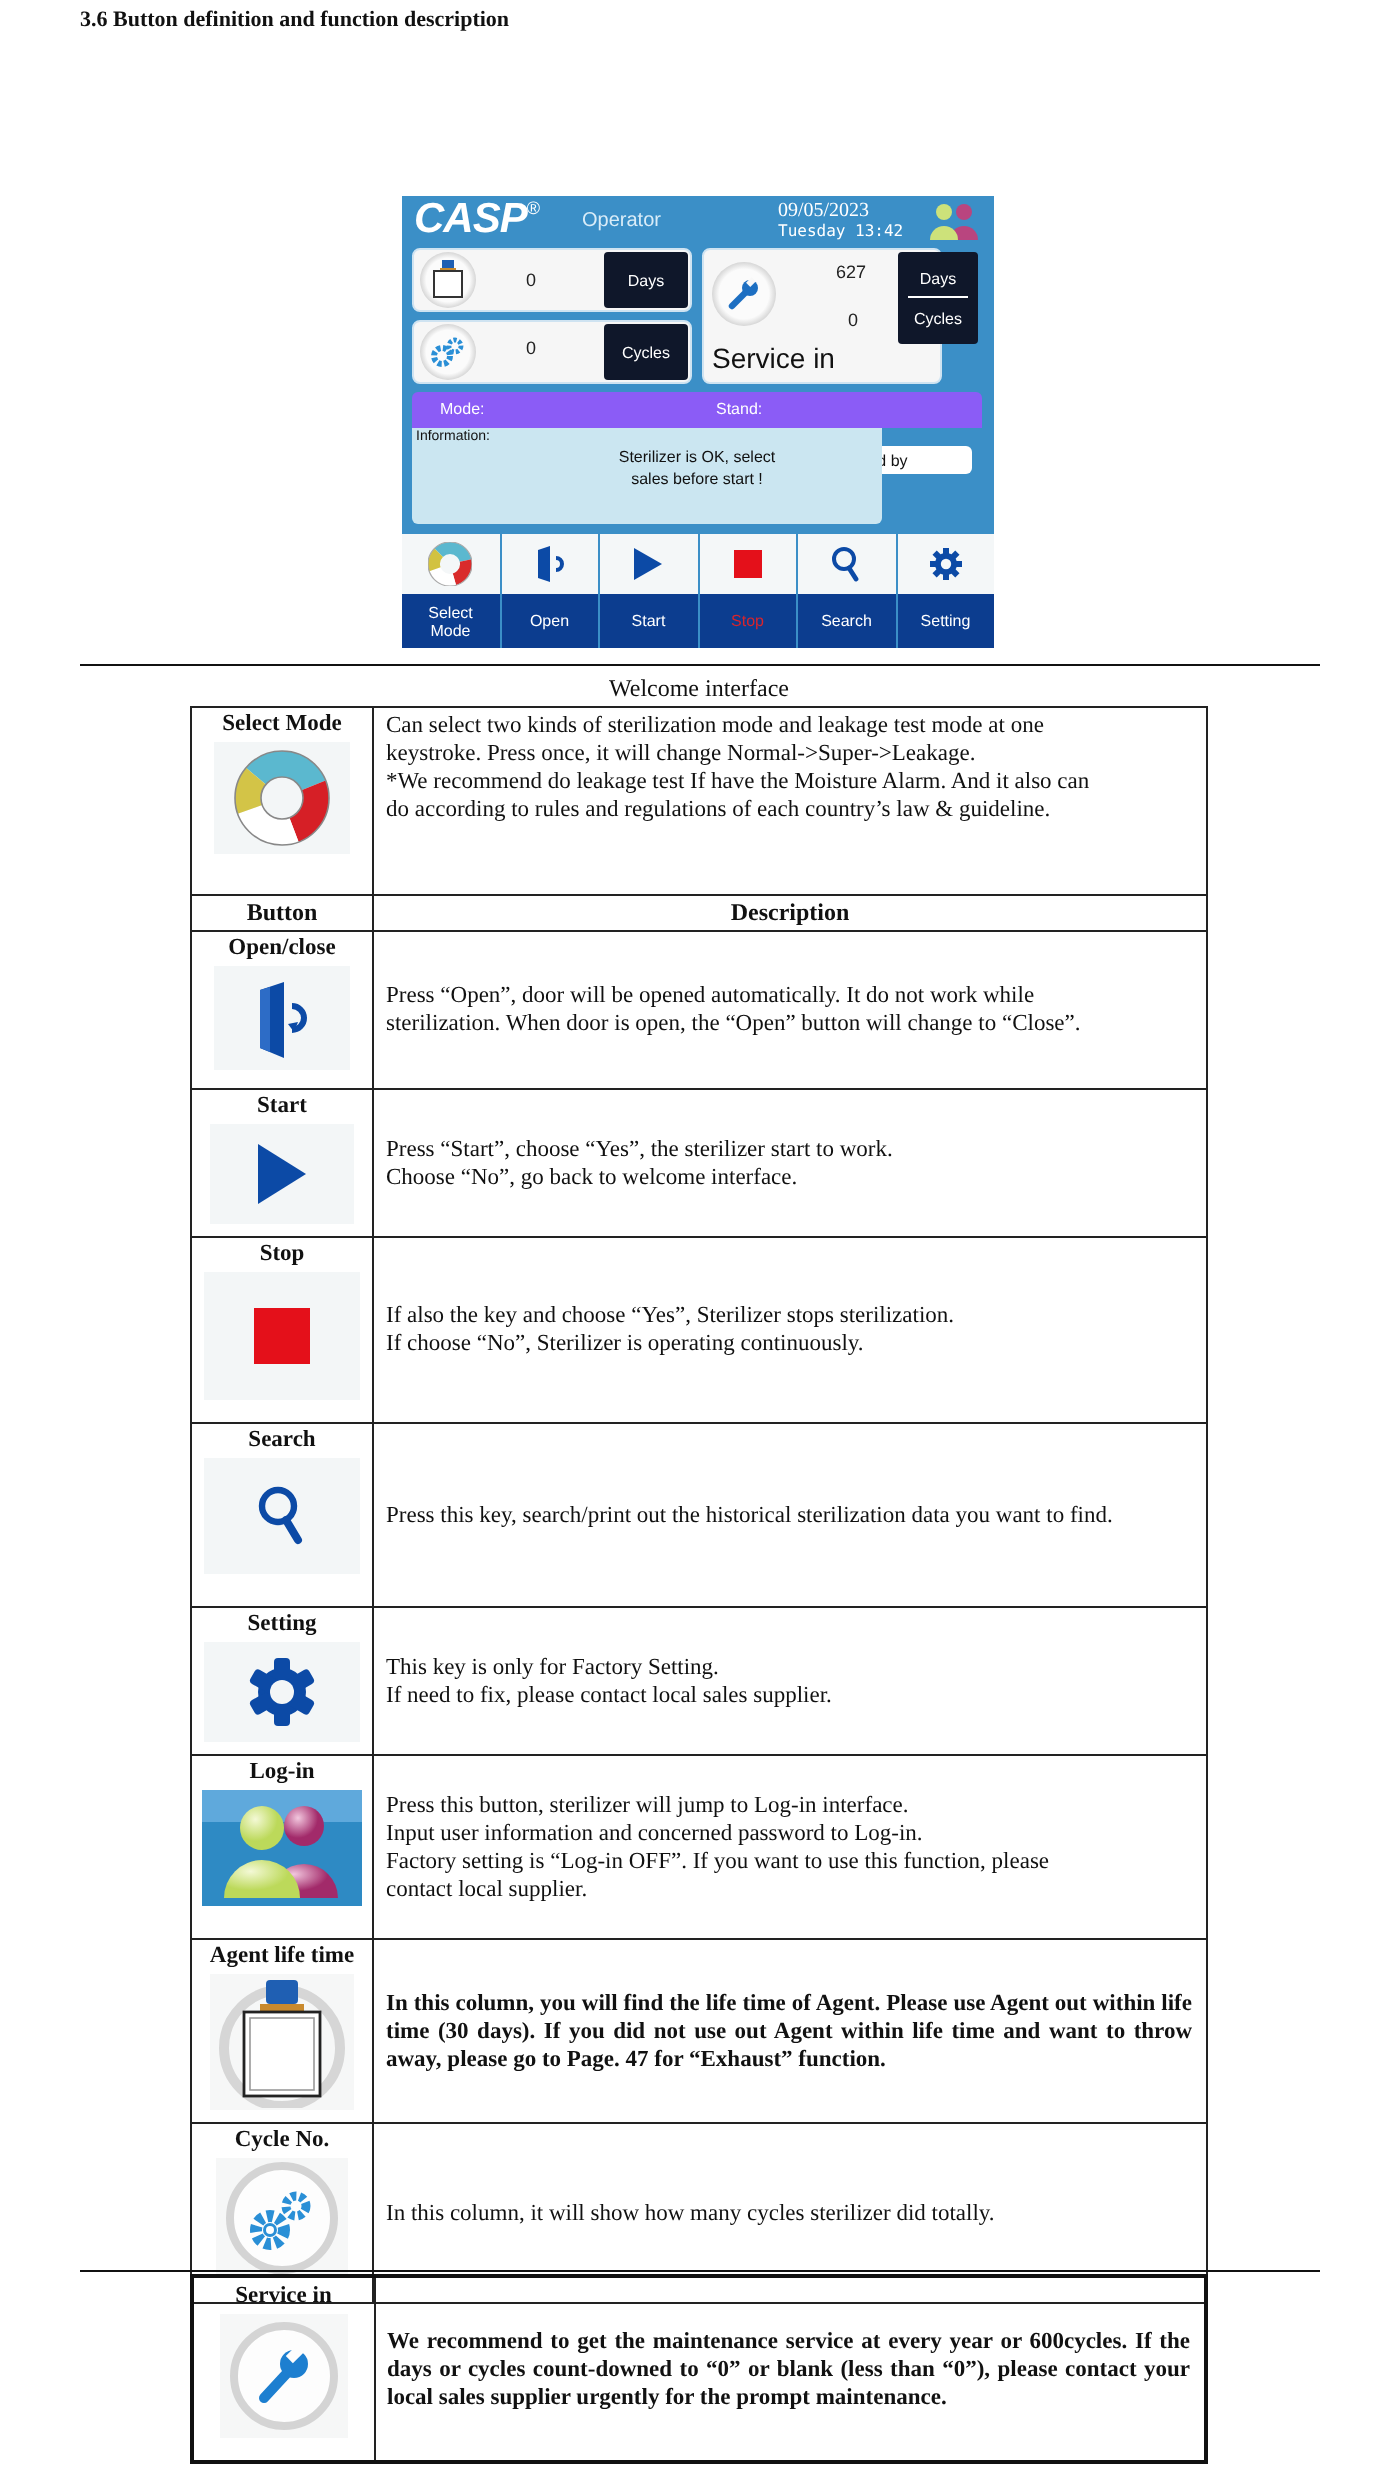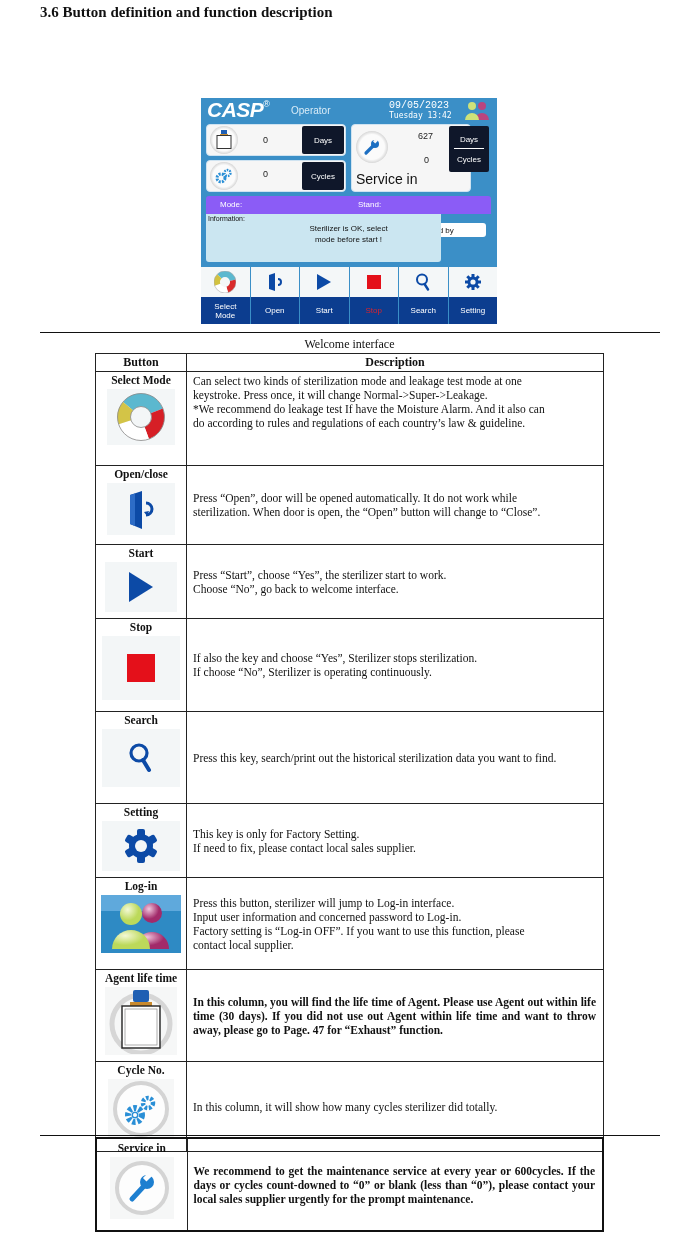--- a/index.html
+++ b/index.html
@@ -1,27 +1,27 @@
 <!DOCTYPE html>
 <html><head>
 <meta charset="utf-8">
 <style>
   * { box-sizing: border-box; margin: 0; padding: 0; }
   html, body { width: 699px; height: 1233px; background: #ffffff; overflow: hidden; }
   body { position: relative; font-family: "Liberation Serif", "DejaVu Serif", serif; color: #111; }
 
-  .section-title { position: absolute; left: 40px; top: 4px; font-size: 15px; font-weight: bold; }
+  .section-title { position: absolute; left: 40px; top: 4px; font-size: 11px; font-weight: bold; }
 
   
   .screen { position: absolute; left: 201px; top: 98px; width: 296px; height: 226px; background: #3b8fc7; font-family: "Liberation Sans", "DejaVu Sans", sans-serif; overflow: hidden; }
   .scr-header { position: absolute; left: 0; top: 0; width: 296px; height: 24px; }
   .logo { position: absolute; left: 6px; top: 0px; font-size: 21px; font-weight: 900; color: #fff; letter-spacing: -0.5px; font-style: italic; }
   .logo sup { font-size: 9px; font-weight: normal; font-style: normal; vertical-align: top; position: relative; top: 1px; }
   .role { position: absolute; left: 90px; top: 7px; font-size: 10px; color: #d9ecf8; }
-  .date { position: absolute; left: 188px; top: 2px; font-size: 10px; color: #fff; font-family: Liberation Mono, monospace; }
+  .date { position: absolute; left: 188px; top: 2px; font-size: 10px; color: #fff; font-family: Liberation Serif, serif; }
   .daytime { position: absolute; left: 188px; top: 13px; font-size: 8px; color: #fff; font-family: "DejaVu Sans Mono", monospace; }
   .login-mini { position: absolute; left: 262px; top: 2px; width: 28px; height: 20px; }
 
   .panel { position: absolute; background: #f6f6f6; border-radius: 4px; border: 1px solid #cfe3f1; }
   .panel .num { position: absolute; font-size: 9px; color: #222; }
   .panel .unit { position: absolute; background: #0f172a; color: #fff; font-size: 8px; display: flex; align-items: center; justify-content: center; border-radius: 2px; }
 
   .ring-icon { position: absolute; border-radius: 50%; background: radial-gradient(circle, #fbfbfb 55%, #d8d8d8 70%, #f4f4f4 85%, #c9c9c9 100%); display: flex; align-items: center; justify-content: center; }
 
   .modebar { position: absolute; left: 5px; top: 98px; width: 285px; height: 18px; background: #8b5cf6; border-radius: 3px 3px 0 0; }
@@ -115,21 +115,21 @@
   <div class="modebar">
     <span class="lbl" style="left:14px;">Mode:</span>
     <span class="val" style="left:51px;width:70px;">None</span>
     <span class="lbl" style="left:152px;">Stand:</span>
     <span class="val" style="left:184px;width:96px;">Stand by</span>
   </div>
   <div class="infobox">
     <div class="info-lbl">Information:</div>
     <div class="info-msg">
       <span class="dline">Sterilizer is OK, select</span>
-      <span class="dline">mode before start !</span>
+      <span class="dline">sales before start !</span>
     </div>
   </div>
 
   <div class="btnbar">
     <div class="sbtn">
       <div class="ico">
           <svg width="22" height="22" viewBox="0 0 22 22">
             <circle cx="11" cy="11" r="8" fill="none" stroke-width="6" stroke="#5bb8cf" stroke-dasharray="17 50" transform="rotate(-135 11 11)"></circle>
             <circle cx="11" cy="11" r="8" fill="none" stroke-width="6" stroke="#d92b2b" stroke-dasharray="12 50" stroke-dashoffset="-17" transform="rotate(-135 11 11)"></circle>
             <circle cx="11" cy="11" r="8" fill="none" stroke-width="6" stroke="#fff" stroke-dasharray="12 50" stroke-dashoffset="-29" transform="rotate(-135 11 11)"></circle>
@@ -194,26 +194,21 @@
       <div class="lab">Setting</div>
     </div>
   </div>
 </div>
 
 <div class="hrule" style="top:332px;"></div>
 <div class="caption">Welcome interface</div>
 
 <table class="desc" style="top:353px;">
   <tbody>
-      <tr>
-    <th style="width:91px;">Button</th>
-    <th>Description</th>
-  </tr>
-
-  <tr style="height:94px;">
+      <tr style="height:94px;">
     <td class="bcell">
       <span class="bname">Select Mode</span>
       <div class="iconbox" style="width:68px;height:56px;">
         <svg width="50" height="50" viewBox="0 0 50 50">
               <g fill="none" stroke-width="13">
                 <circle cx="25" cy="25" r="17" stroke="#5bb8cf" stroke-dasharray="35 200" transform="rotate(-140 25 25)"></circle>
                 <circle cx="25" cy="25" r="17" stroke="#d61f26" stroke-dasharray="27 200" stroke-dashoffset="-35" transform="rotate(-140 25 25)"></circle>
                 <circle cx="25" cy="25" r="17" stroke="#ffffff" stroke-dasharray="27 200" stroke-dashoffset="-62" transform="rotate(-140 25 25)"></circle>
                 <circle cx="25" cy="25" r="17" stroke="#d3c447" stroke-dasharray="18 200" stroke-dashoffset="-89" transform="rotate(-140 25 25)"></circle>
               </g>
@@ -221,20 +216,25 @@
               <circle cx="25" cy="25" r="10.5" fill="none" stroke="#888" stroke-width="0.8"></circle>
             </svg>
       </div>
     </td>
     <td class="dcell" style="vertical-align:top;padding-top:2px;">
       <span class="dline">Can select two kinds of sterilization mode and leakage test mode at one</span>
       <span class="dline">keystroke. Press once, it will change Normal-&gt;Super-&gt;Leakage.</span>
       <span class="dline">*We recommend do leakage test If have the Moisture Alarm.   And it also can</span>
       <span class="dline">do according to rules and regulations of each country’s law &amp; guideline.</span>
     </td>
+  </tr>
+
+  <tr>
+    <th style="width:91px;">Button</th>
+    <th>Description</th>
   </tr>
 
   <tr style="height:79px;">
     <td class="bcell">
       <span class="bname">Open/close</span>
       <div class="iconbox" style="width:68px;height:52px;">
         <svg width="30" height="40" viewBox="0 0 30 40">
               <path d="M4 6 L16 2 L16 40 L4 35Z" fill="#0c4aa6"></path>
               <path d="M4 6 L9 4.5 L9 37 L4 35Z" fill="#2d6cc6"></path>
               <path d="M20 14 a6 6 0 1 1 0 12" fill="none" stroke="#0c4aa6" stroke-width="3"></path>

